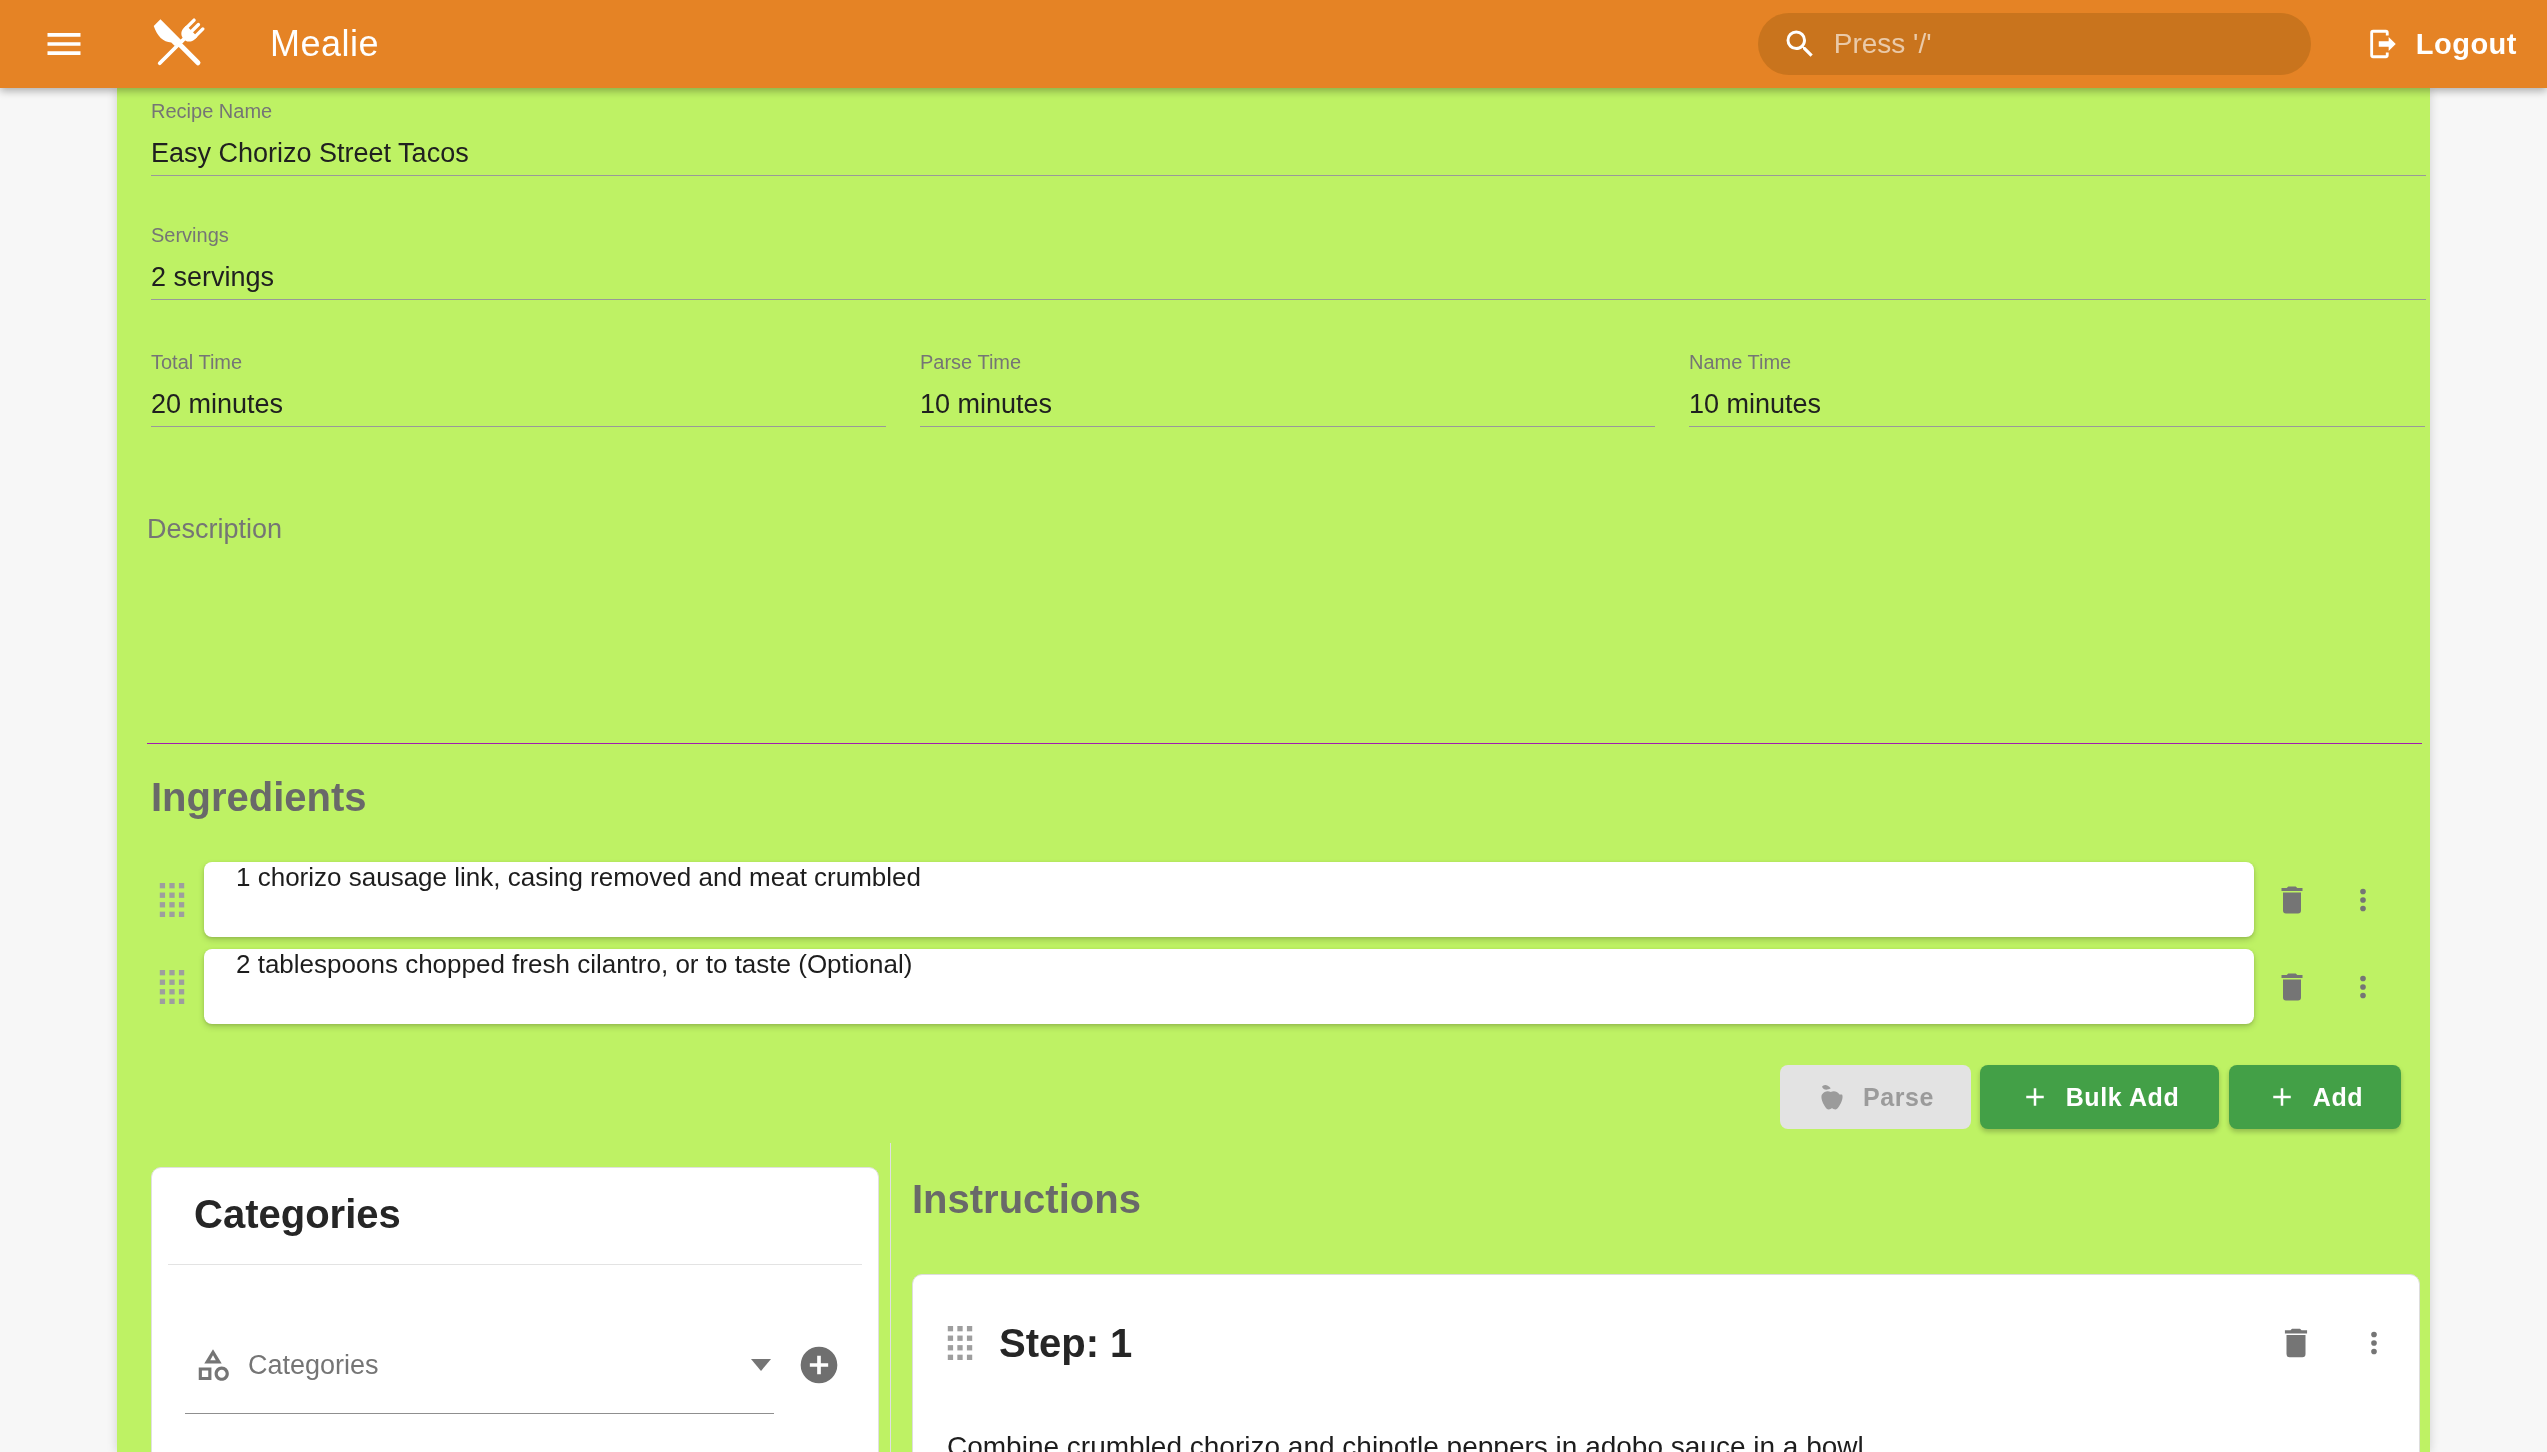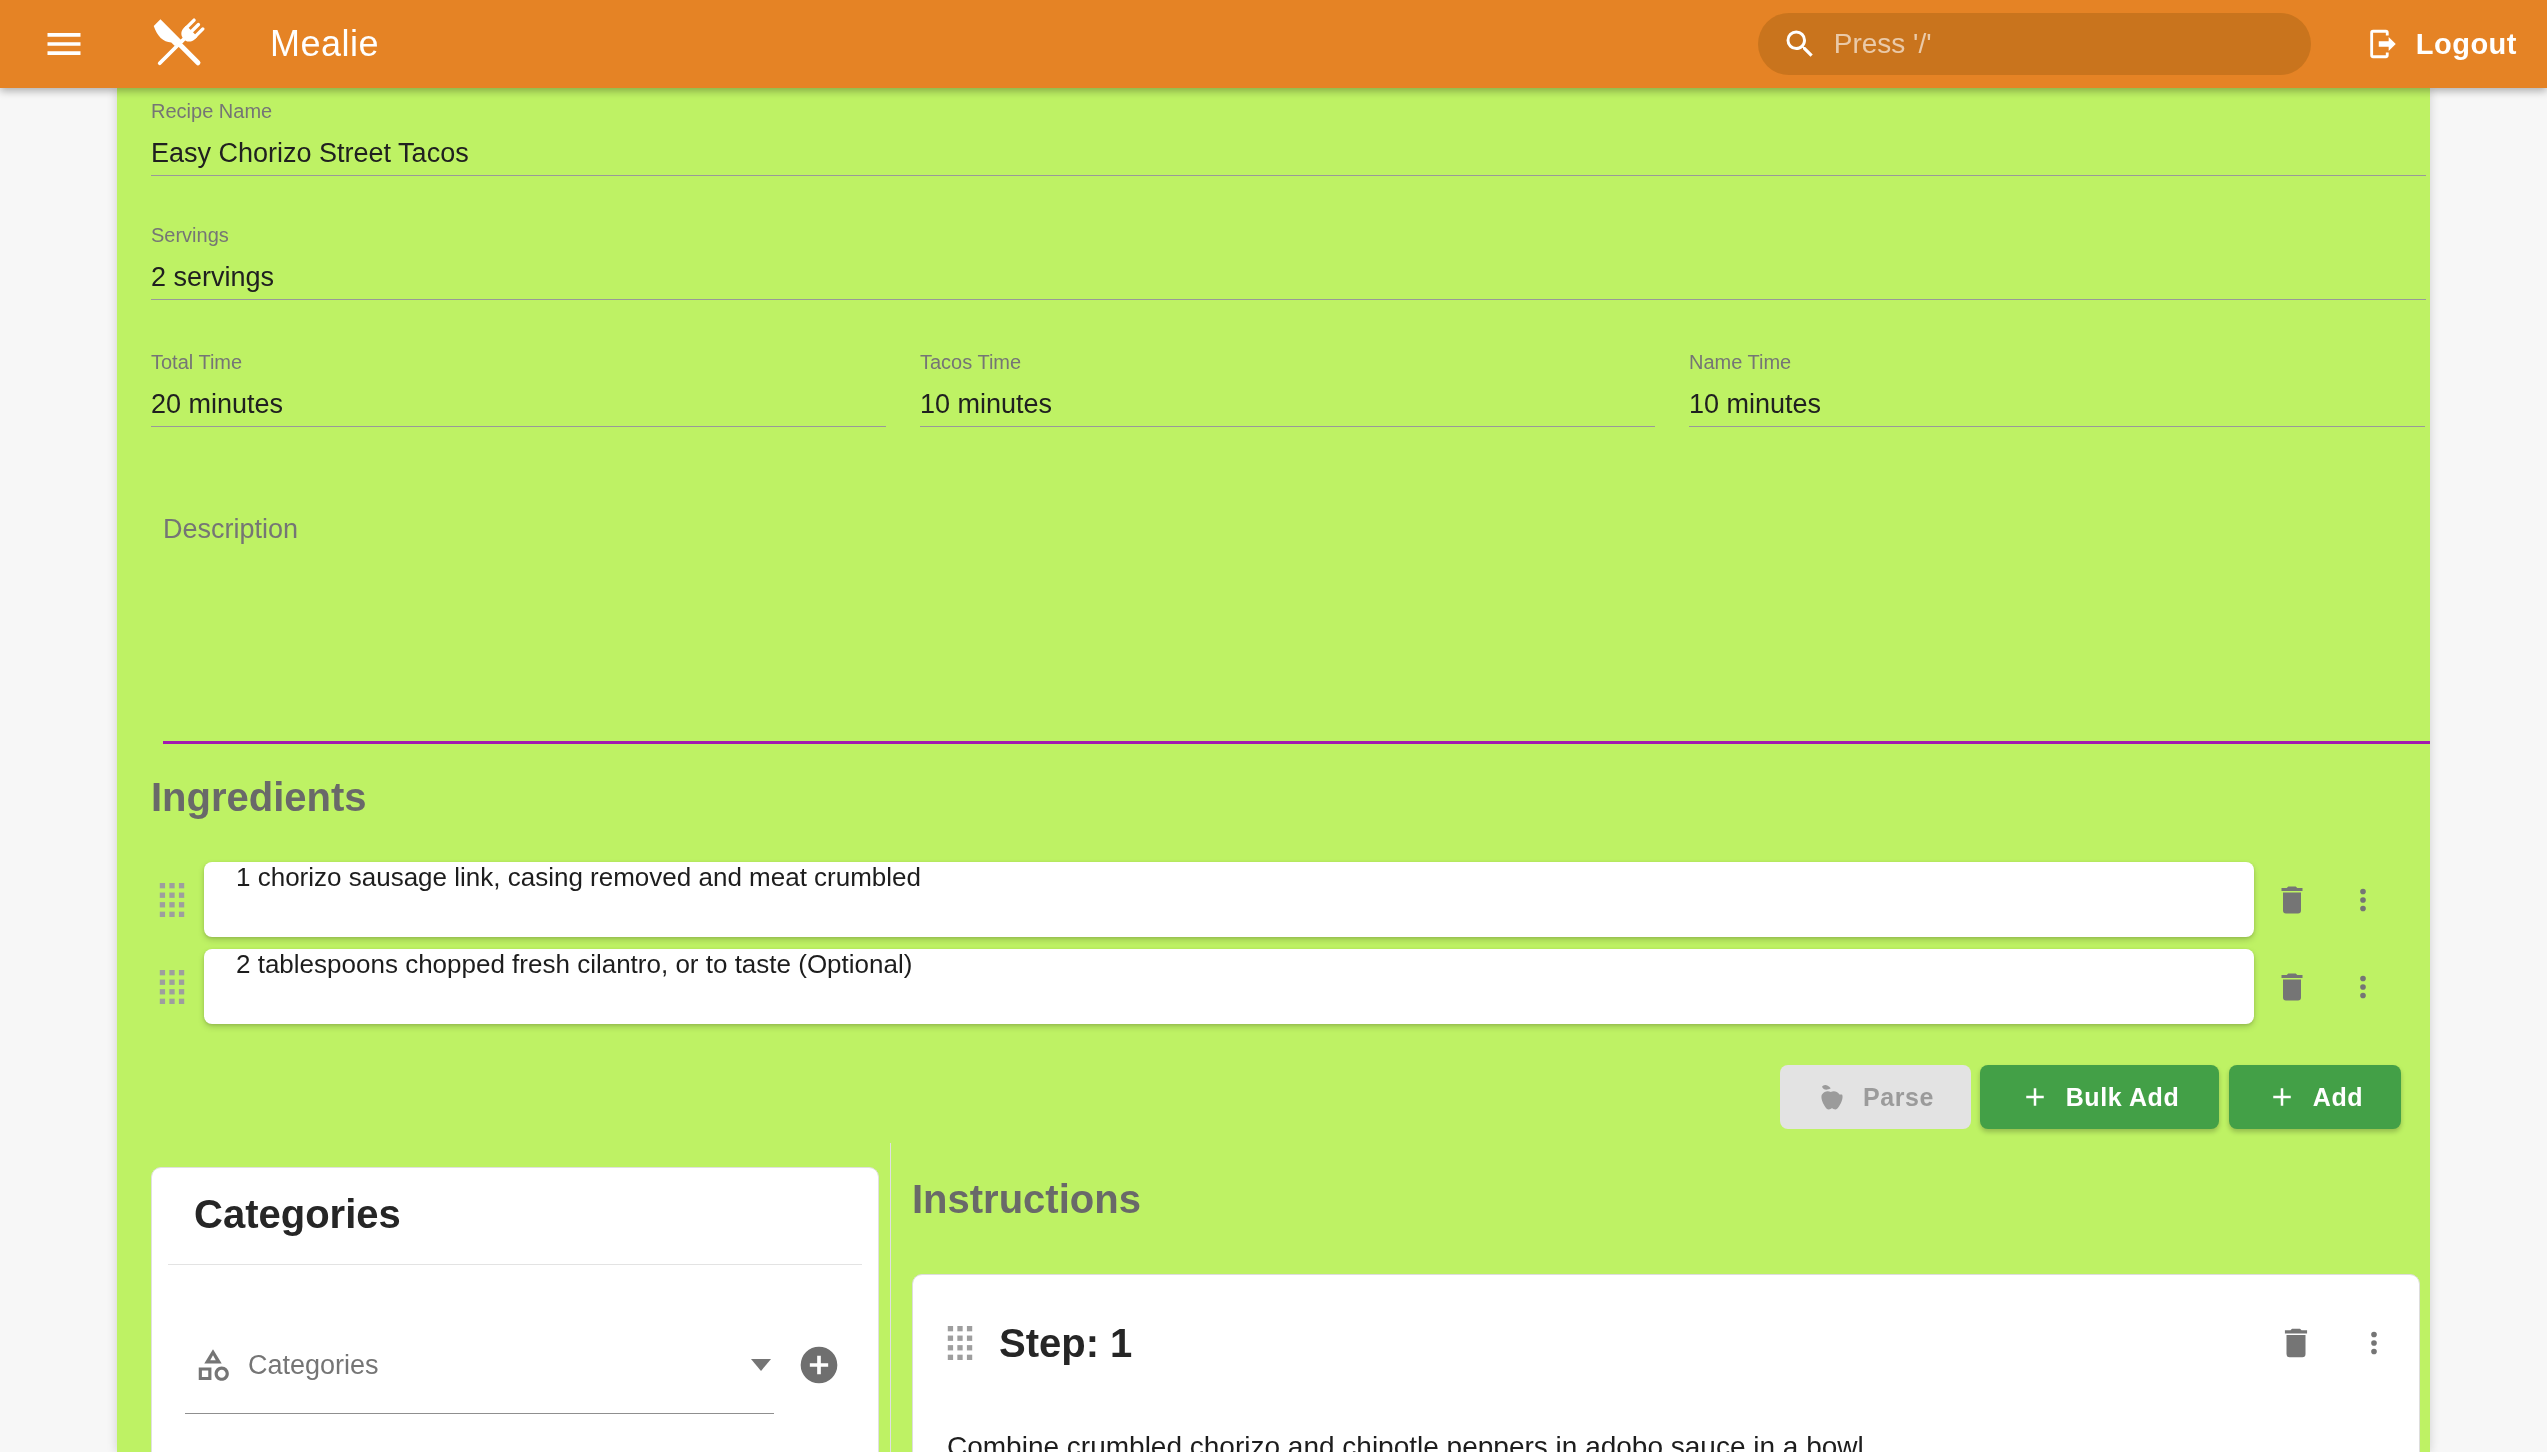--- a/index.html
+++ b/index.html
@@ -40,21 +40,21 @@
   }
 
   .field{ position:absolute; }
   .f-label{ display:block; font-size:20px; color:#757575; line-height:22px; margin-bottom:9px; }
   .f-input{
     display:block; width:100%; height:45px; border:none; outline:none; background:transparent;
     border-bottom:1px solid #999; font-size:27px; color:#202020; padding:0;
     font-family:"Liberation Sans",sans-serif;
   }
 
-  .desc-block{ position:absolute; left:46px; top:422px; width:2275px; height:234px; border-bottom:3px solid #a21caf; }
+  .desc-block{ position:absolute; left:30px; top:422px; width:2275px; height:234px; border-bottom:1px solid #a21caf; }
   .desc-label{ position:absolute; left:0; top:4px; font-size:27px; color:#757575; }
   .desc-area{ position:absolute; inset:0; width:100%; height:100%; border:none; outline:none;
     background:transparent; resize:none; font:27px "Liberation Sans",sans-serif; color:#202020; }
 
   .section-h{ position:absolute; font-size:40px; font-weight:bold; color:#696969; line-height:48px; }
 
   
   .ing-row{ position:absolute; left:34px; width:2241px; height:75px; display:flex; align-items:center; }
   .drag{ width:26px; height:34px; flex:none; cursor:grab; }
   .ing-row .drag{ margin-left:8px; }
@@ -157,21 +157,21 @@
   <div class="field" style="left:34px; top:136px; width:2275px;">
     <span class="f-label">Servings</span>
     <input class="f-input" value="2 servings" style="">
   </div>
 
   <div class="field" style="left:34px; top:263px; width:735px;">
     <span class="f-label">Total Time</span>
     <input class="f-input" value="20 minutes" style="">
   </div>
   <div class="field" style="left:803px; top:263px; width:735px;">
-    <span class="f-label">Tacos Time</span>
+    <span class="f-label">Parse Time</span>
     <input class="f-input" value="10 minutes" style="">
   </div>
   <div class="field" style="left:1572px; top:263px; width:736px;">
     <span class="f-label">Name Time</span>
     <input class="f-input" value="10 minutes" style="">
   </div>
 
   <div class="desc-block">
     <span class="desc-label">Description</span>
     <textarea class="desc-area" style=""></textarea>

